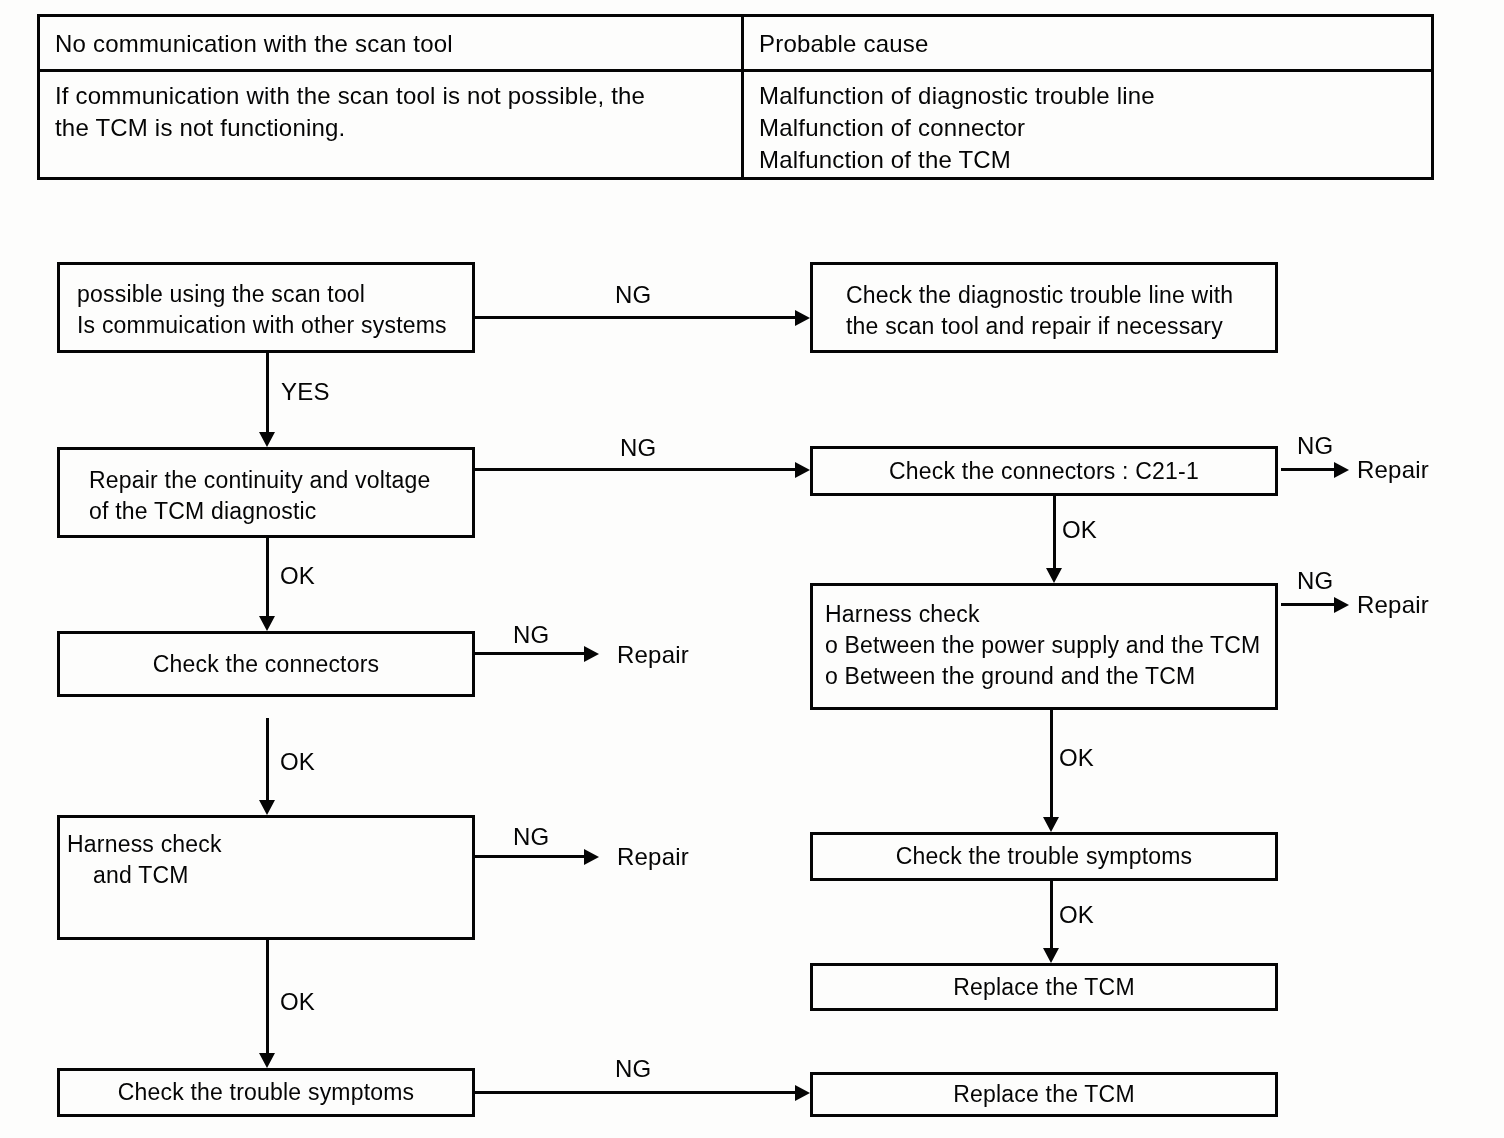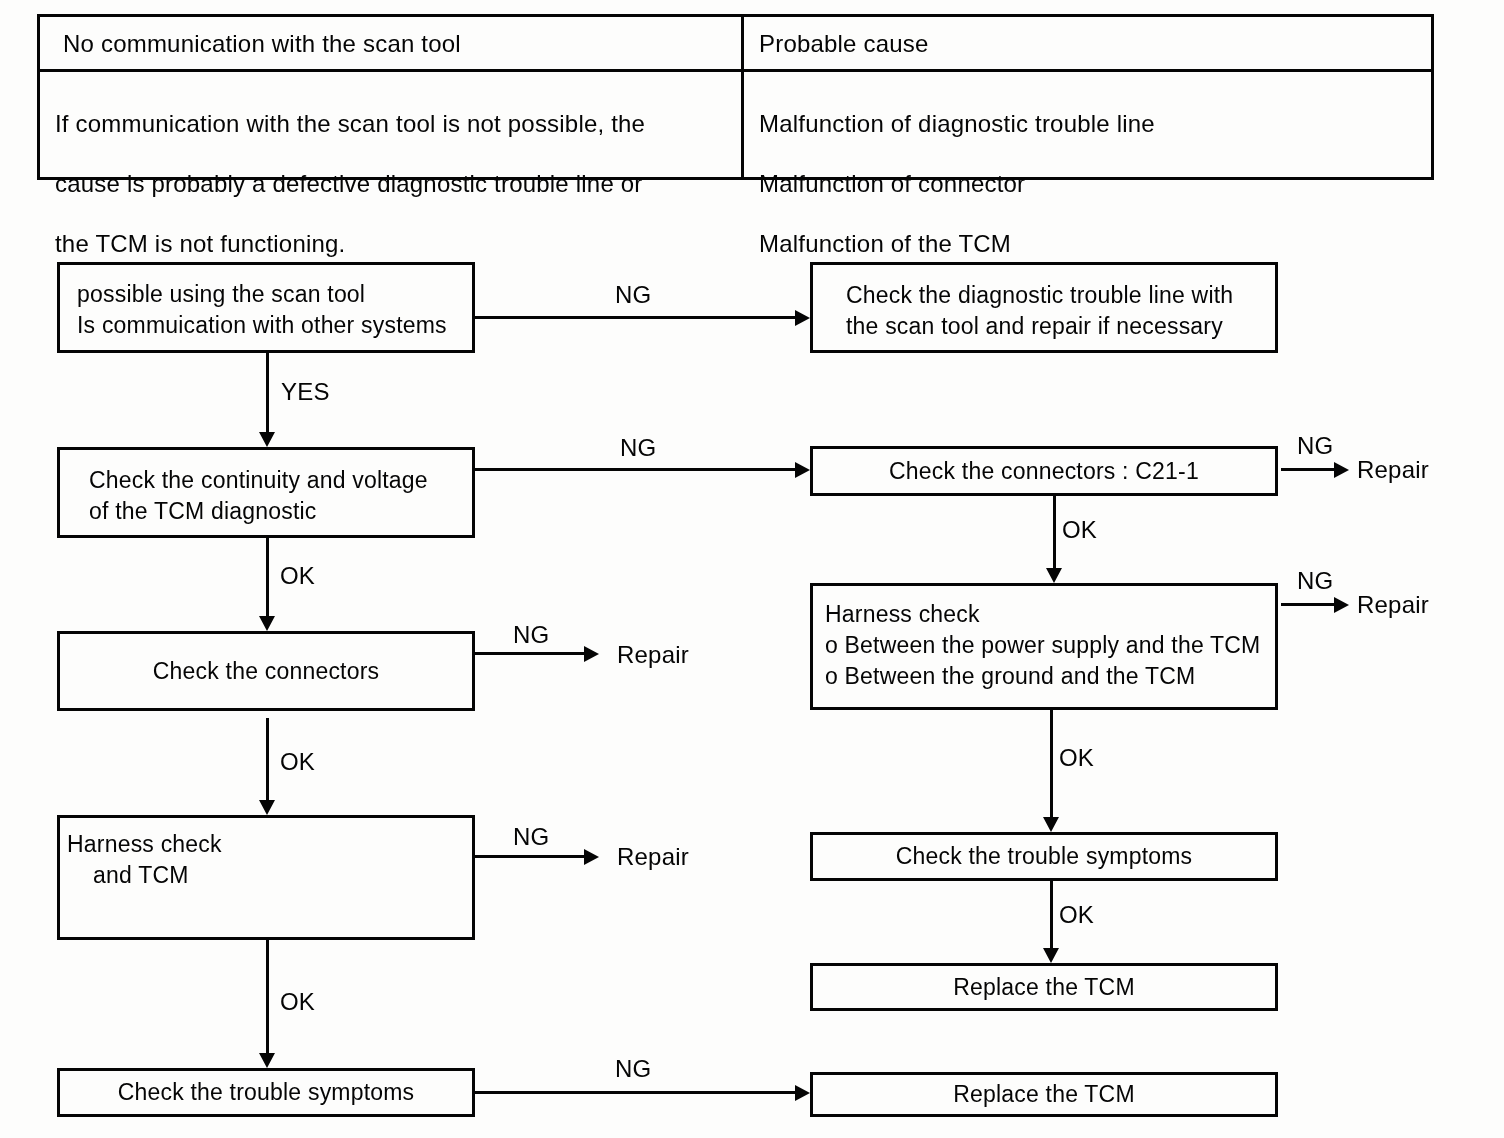--- a/index.html
+++ b/index.html
@@ -7,38 +7,38 @@
     position:relative; width:1504px; height:1138px; background:#fdfdfc;
     font-family:"Liberation Sans", sans-serif; color:#050505;
     overflow:hidden; letter-spacing:0.2px;
   }
 
   
   .tbl { position:absolute; left:37px; top:14px; width:1397px; height:166px;
          border:3px solid #050505; box-sizing:border-box; font-size:24px; }
   .tbl-hdr-rule { position:absolute; left:-1px; right:-1px; top:52px; height:3px; background:#050505; }
   .tbl-col-rule { position:absolute; left:701px; top:0; bottom:0; width:3px; background:#050505; }
-  .tbl-cell-hl { position:absolute; left:23px;  top:13px; white-space:nowrap; }
+  .tbl-cell-hl { position:absolute; left:15px;  top:13px; white-space:nowrap; }
   .tbl-cell-hr { position:absolute; left:719px; top:13px; white-space:nowrap; }
   .tbl-body-l  { position:absolute; left:15px;  top:63px; line-height:32px; }
   .tbl-body-r  { position:absolute; left:719px; top:63px; line-height:32px; }
-  .tline { white-space:nowrap;margin-top:28px; }
+  .tline { white-space:nowrap; }
 
   
   .b { position:absolute; border:3px solid #050505; box-sizing:border-box;
        background:#fdfdfc; font-size:23px; }
   .b .ln { white-space:nowrap; line-height:31px; }
   .b.c { display:flex; align-items:center; justify-content:center; white-space:nowrap; }
   .ln.indent { margin-left:26px; }
 
   #b1 { left:57px;  top:262px;  width:418px; height:91px;  padding:14px 0 0 17px; }
   #r1 { left:810px; top:262px;  width:468px; height:91px;  padding:15px 0 0 33px; }
   #b2 { left:57px;  top:447px;  width:418px; height:91px;  padding:15px 0 0 29px; }
   #r2 { left:810px; top:446px;  width:468px; height:50px; }
-  #b3 { left:57px;  top:631px;  width:418px; height:80px; }
+  #b3 { left:57px;  top:631px;  width:418px; height:66px; }
   #r3 { left:810px; top:583px;  width:468px; height:127px; padding:13px 0 0 12px; }
   #b4 { left:57px;  top:815px;  width:418px; height:125px; padding:11px 0 0 7px; }
   #b5 { left:57px;  top:1068px; width:418px; height:49px; }
   #r4 { left:810px; top:832px;  width:468px; height:49px; }
   #r5 { left:810px; top:963px;  width:468px; height:48px; }
   #r6 { left:810px; top:1072px; width:468px; height:45px; }
 
   
   .hline { position:absolute; height:3px; background:#050505; }
   .vline { position:absolute; width:3px;  background:#050505; }
@@ -55,42 +55,41 @@
 
 <div class="page">
 
   <div class="tbl">
     <div class="tbl-hdr-rule"></div>
     <div class="tbl-col-rule"></div>
     <div class="tbl-cell-hl">No communication with the scan tool</div>
     <div class="tbl-cell-hr">Probable cause</div>
     <div class="tbl-body-l">
       <div class="tline">If communication with the scan tool is not possible, the</div>
-      <div class="tline">cause is probably a defective diagnostic trouble line or</div>
       <div class="tline">the TCM is not functioning.</div>
     </div>
     <div class="tbl-body-r">
       <div class="tline">Malfunction of diagnostic trouble line</div>
       <div class="tline">Malfunction of connector</div>
       <div class="tline">Malfunction of the TCM</div>
     </div>
   </div>
 
   <div class="b" id="b1">
     <div class="ln">possible using the scan tool</div>
     <div class="ln">Is commuication with other systems</div>
   </div>
 
   <div class="b" id="r1">
     <div class="ln">Check the diagnostic trouble line with</div>
     <div class="ln">the scan tool and repair if necessary</div>
   </div>
 
   <div class="b" id="b2">
-    <div class="ln">Check the continuity and voltage</div>
+    <div class="ln">Repair the continuity and voltage</div>
     <div class="ln">of the TCM diagnostic</div>
   </div>
 
   <div class="b c" id="r2">Check the connectors : C21-1</div>
 
   <div class="b c" id="b3">Check the connectors</div>
 
   <div class="b" id="r3">
     <div class="ln">Harness check</div>
     <div class="ln">o Between the power supply and the TCM</div>

